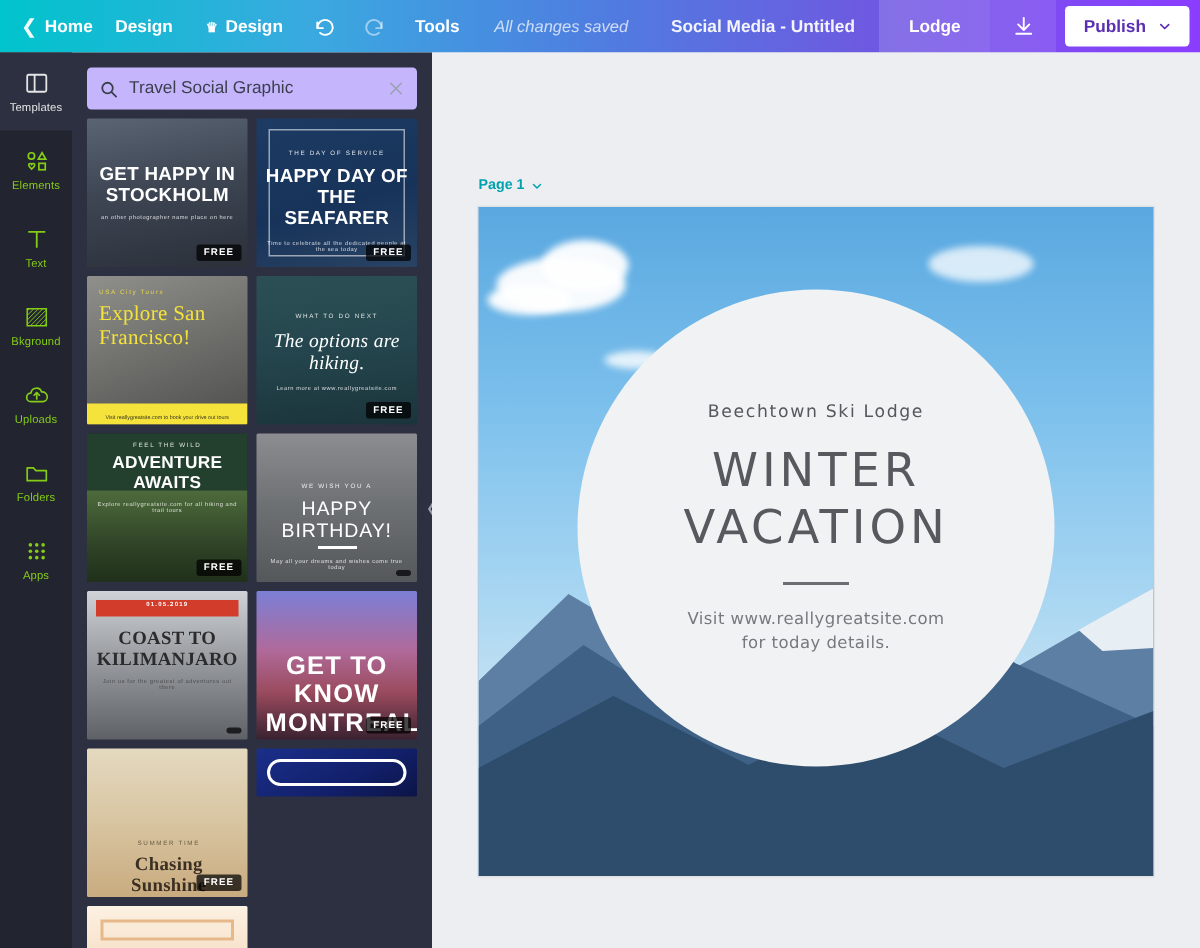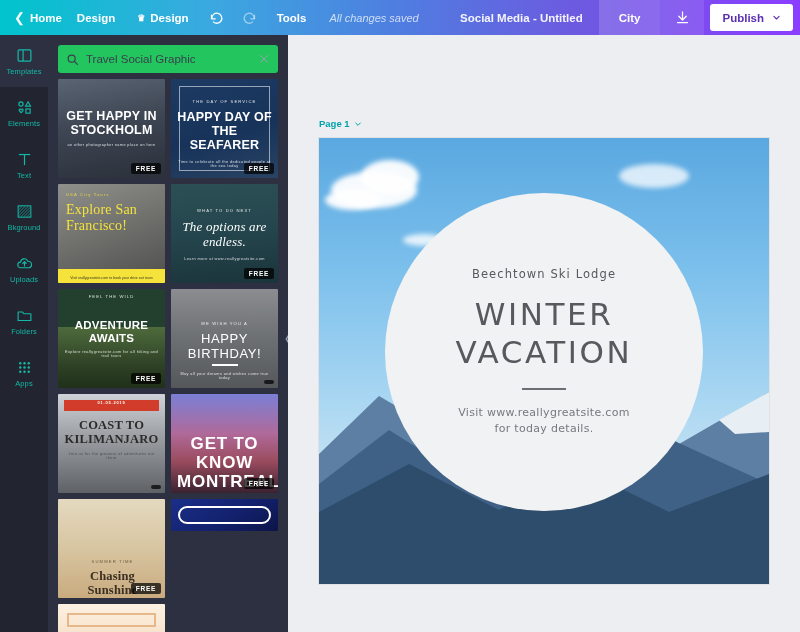--- a/index.html
+++ b/index.html
@@ -57,35 +57,35 @@
   .crown { font-size: 9px; }
 
   
   .rail {
     position: absolute; top: 35px; left: 0; width: 48px; height: 597px;
     background: #22242f;
   }
   .rail-item {
     width: 48px; height: 52px;
     display: flex; flex-direction: column; align-items: center; justify-content: center;
-    gap: 3px; color: #14b8a6;
-  }
-  .rail-item.active { background: #2d3040; color: #14b8a6; }
+    gap: 3px; color: #84cc16;
+  }
+  .rail-item.active { background: #2d3040; color: #e5e5e5; }
   .rail-label { font-size: 7.5px; letter-spacing: .1px; }
   .rail-icon { width: 17px; height: 17px; display: block; }
 
   
   .panel {
     position: absolute; top: 35px; left: 48px; width: 240px; height: 597px;
     background: #2d3040; overflow: hidden;
   }
   .search-wrap { padding: 10px 10px 6px 10px; }
   .search-box {
     display: flex; align-items: center; gap: 7px;
-    height: 28px; background: #22c55e; border-radius: 3px; padding: 0 8px;
+    height: 28px; background: #c4b5fd; border-radius: 3px; padding: 0 8px;
   }
   .search-val {
     flex: 1; font-size: 11.5px; color: #3b3f4d; white-space: nowrap; overflow: hidden;
   }
   .tpl-grid {
     display: grid; grid-template-columns: 1fr 1fr; gap: 6px;
     padding: 0 10px;
   }
   .tpl {
     position: relative; width: 100%; height: 99px;
@@ -232,21 +232,21 @@
         <span>Tools</span>
       </div>
 
       <div class="saved-text">All changes saved</div>
     </div>
 
     <div class="hdr-right">
       <div class="doc-title">Social Media - Untitled</div>
 
       <div class="share-btn">
-        <span>City</span>
+        <span>Lodge</span>
       </div>
 
       <div class="dl-btn">
         <svg width="15" height="15" viewBox="0 0 24 24" fill="none" stroke="#ffffff" stroke-width="2" stroke-linecap="round" stroke-linejoin="round">
           <line x1="12" y1="3" x2="12" y2="15"></line>
           <polyline points="6,10 12,16 18,10"></polyline>
           <line x1="4" y1="20" x2="20" y2="20"></line>
         </svg>
       </div>
 
@@ -372,32 +372,32 @@
         <div class="tpl-txt" style="top:8px;text-align:left;padding-left:8px">
           <div class="tpl-sub" style="color:#f5e33c">USA City Tours</div>
           <div class="tpl-head" style="margin-top:5px;font-family:'Liberation Serif',serif;font-weight:normal;color:#f5e33c;font-size:14px">Explore San Francisco!</div>
         </div>
         <div class="tpl-txt" style="bottom:3px;font-size:3.6px;color:#3a3a20">Visit reallygreatsite.com to book your drive out tours</div>
       </div>
 
       <div class="tpl t-options">
         <div class="tpl-txt" style="top:24px">
           <div class="tpl-sub">WHAT TO DO NEXT</div>
-          <div class="tpl-head" style="margin-top:7px;font-family:'Liberation Serif',serif;font-style:italic;font-weight:normal;font-size:13px">The options are endless.</div>
+          <div class="tpl-head" style="margin-top:7px;font-family:'Liberation Serif',serif;font-style:italic;font-weight:normal;font-size:13px">The options are hiking.</div>
           <div class="tpl-small" style="margin-top:8px">Learn more at www.reallygreatsite.com</div>
         </div>
         <div class="free">FREE</div>
       </div>
 
       <div class="tpl t-adventure">
         <div class="adv-band"></div>
         <div class="adv-photo"></div>
         <div class="tpl-txt" style="top:5px">
           <div class="tpl-sub">FEEL THE WILD</div>
-          <div class="tpl-head" style="margin-top:20px;font-size:11.5px">ADVENTURE AWAITS</div>
+          <div class="tpl-head" style="margin-top:4px;font-size:11.5px">ADVENTURE AWAITS</div>
           <div class="tpl-small" style="margin-top:5px">Explore reallygreatsite.com for all hiking and trail tours</div>
         </div>
         <div class="free">FREE</div>
       </div>
 
       <div class="tpl t-bday">
         <div class="tpl-txt" style="top:32px">
           <div class="tpl-sub">WE WISH YOU A</div>
           <div class="tpl-head" style="margin-top:6px;font-weight:normal;font-size:13px;letter-spacing:.6px">HAPPY BIRTHDAY!</div>
           <div class="bday-rule"></div>

